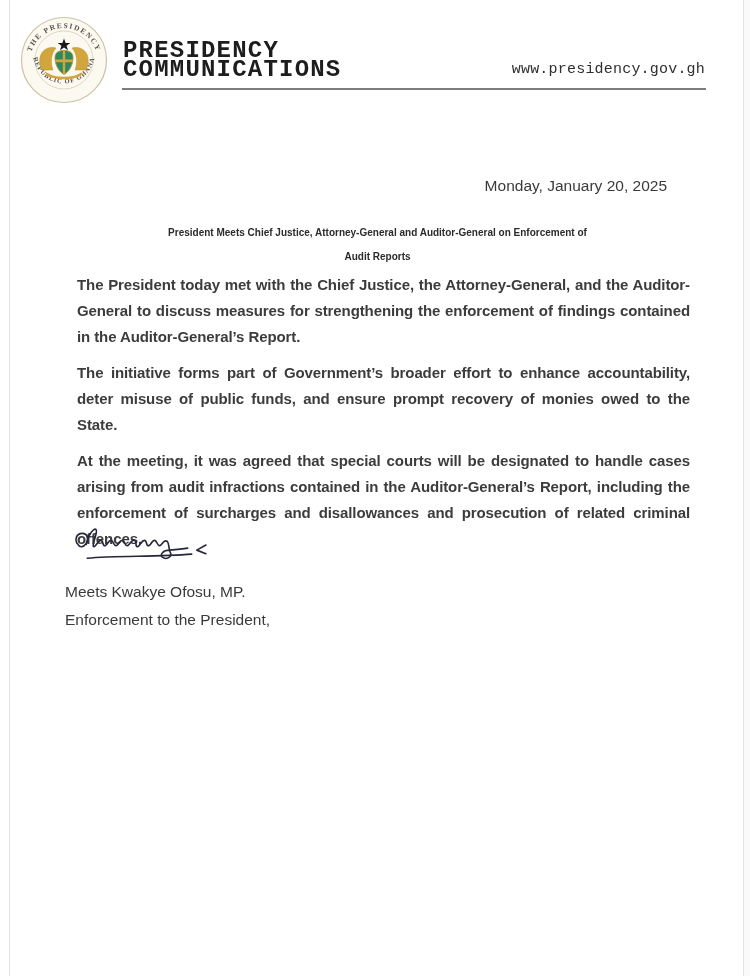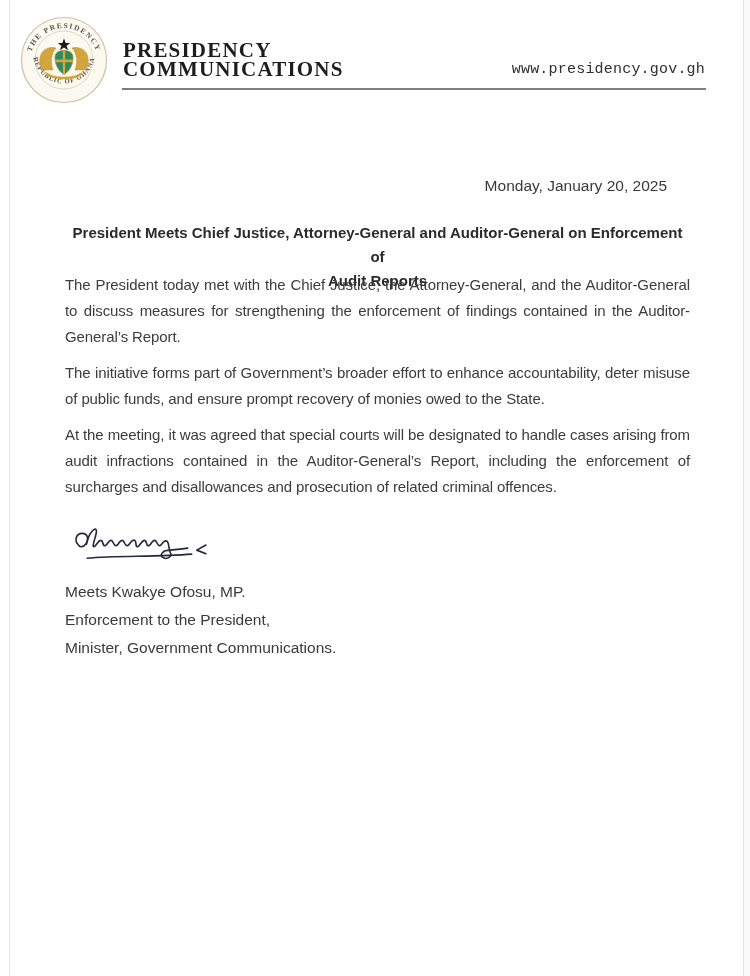--- a/index.html
+++ b/index.html
@@ -37,23 +37,23 @@
     position: absolute;
     left: 20px;
     top: 16px;
     width: 88px;
     height: 88px;
   }
   .org-name {
     position: absolute;
     left: 123px;
     top: 41px;
-    font-family: Liberation Serif, serif;
+    font-family: Liberation Mono, monospace;
     font-weight: bold;
-    font-size: 21px;
+    font-size: 24px;
     line-height: 19px;
     letter-spacing: 1.2px;
     color: #1d1d1d;
   }
   .website {
     position: absolute;
     top: 61px;
     right: 45px;
     font-size: 15px;
     letter-spacing: 0.2px;
@@ -76,38 +76,39 @@
     right: 83px;
     font-size: 15.5px;
     color: #3a3a3a;
   }
   .doc-title {
     position: absolute;
     left: 65px;
     top: 221px;
     width: 625px;
     text-align: center;
-    font-size: 15px;
+    font-size: 10px;
     font-weight: bold;
     line-height: 24px;
     color: #2b2b2b;
   }
   .doc-body {
     position: absolute;
     left: 65px;
     top: 272px;
     width: 625px;
   }
   .doc-body p {
-    margin: 0 0 10px 0;
+    margin: 0 0 10px 12px;
     font-size: 15px;
     line-height: 26px;
     text-align: justify;
     letter-spacing: -0.1px;
     color: #3c3c3c;
+    font-weight: bold;
   }
 
   
   .signature {
     position: absolute;
     left: 70px;
     top: 520px;
     width: 142px;
     height: 43px;
   }
@@ -187,16 +188,15 @@
       <path d="M8,24 C4,20 6,13 12,13 C17,13 19,18 16,23 C13,27 9.5,27 8,24"></path>
       <path d="M16,24 C19,10 27,5 26,12 C25,18 21,27 24,26 C27,24 28,19 31,20 C33,21 32,26 35,25 C38,23 38,19 41,20 C43,21 43,26 46,25 C49,23 49,19 52,20 C54,21 54,26 57,25 C60,23 61,18 64,20 C66,22 64,27 67,26 C70,24 71,19 74,20 C76,21 75,26 78,25 C81,23 81,19 84,20 C86,21 86,26 89,25 C92,22 93,19 96,21 C98,23 97,29 99,32 C101,36 95,39.5 91,36.5 C88,34 92,29.5 98,29.5 C104,29 110,28.5 116,27.5"></path>
       <path d="M134,24.5 L125,29.5 L134,33"></path>
       <path d="M17,37.5 C45,34.5 85,36.5 120,33.5"></path>
     </g>
   </svg>
 
   <div class="signatory">
     <div>Meets Kwakye Ofosu, MP.</div>
     <div>Enforcement to the President,</div>
-    <div>Minister, Government Communications.</div>
   </div>
 
 </div>
 
 </body></html>

